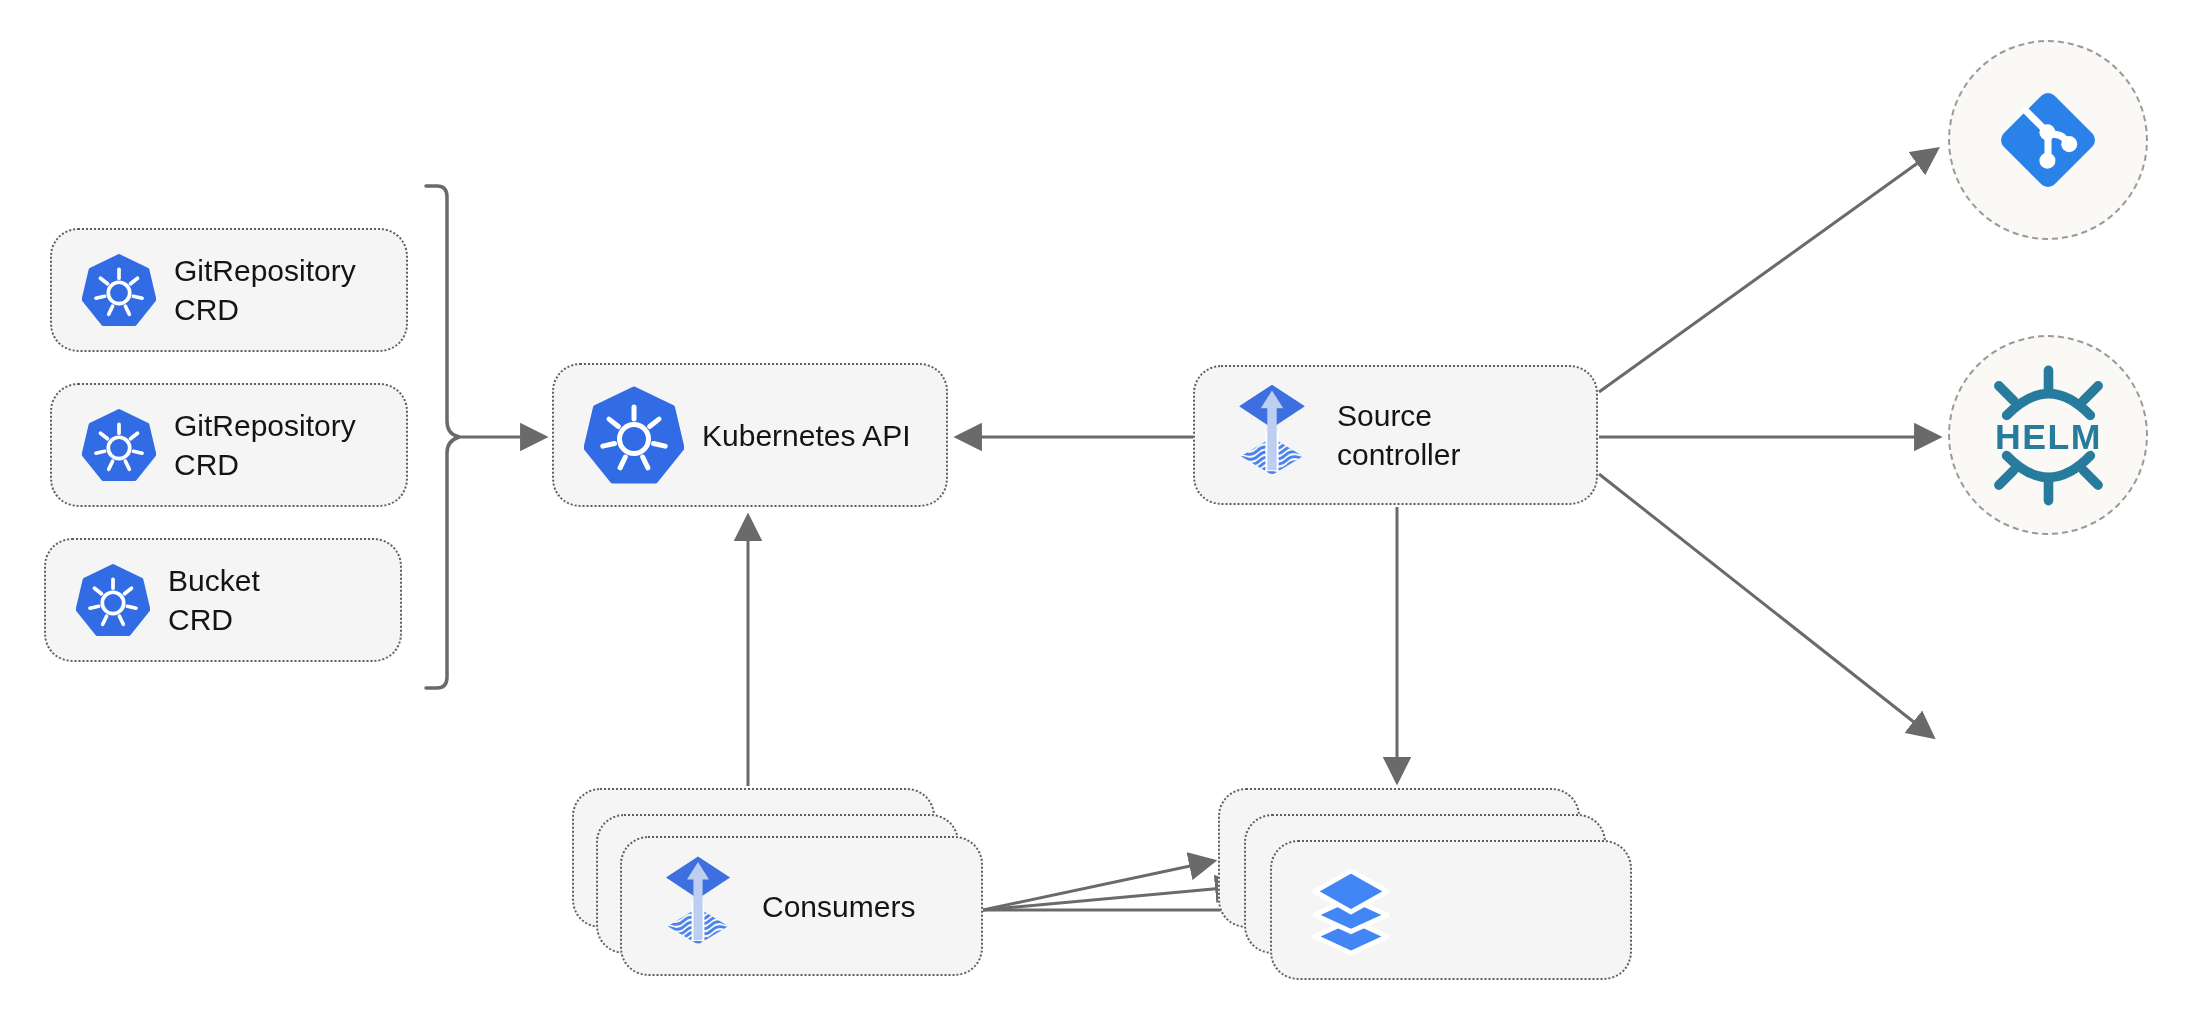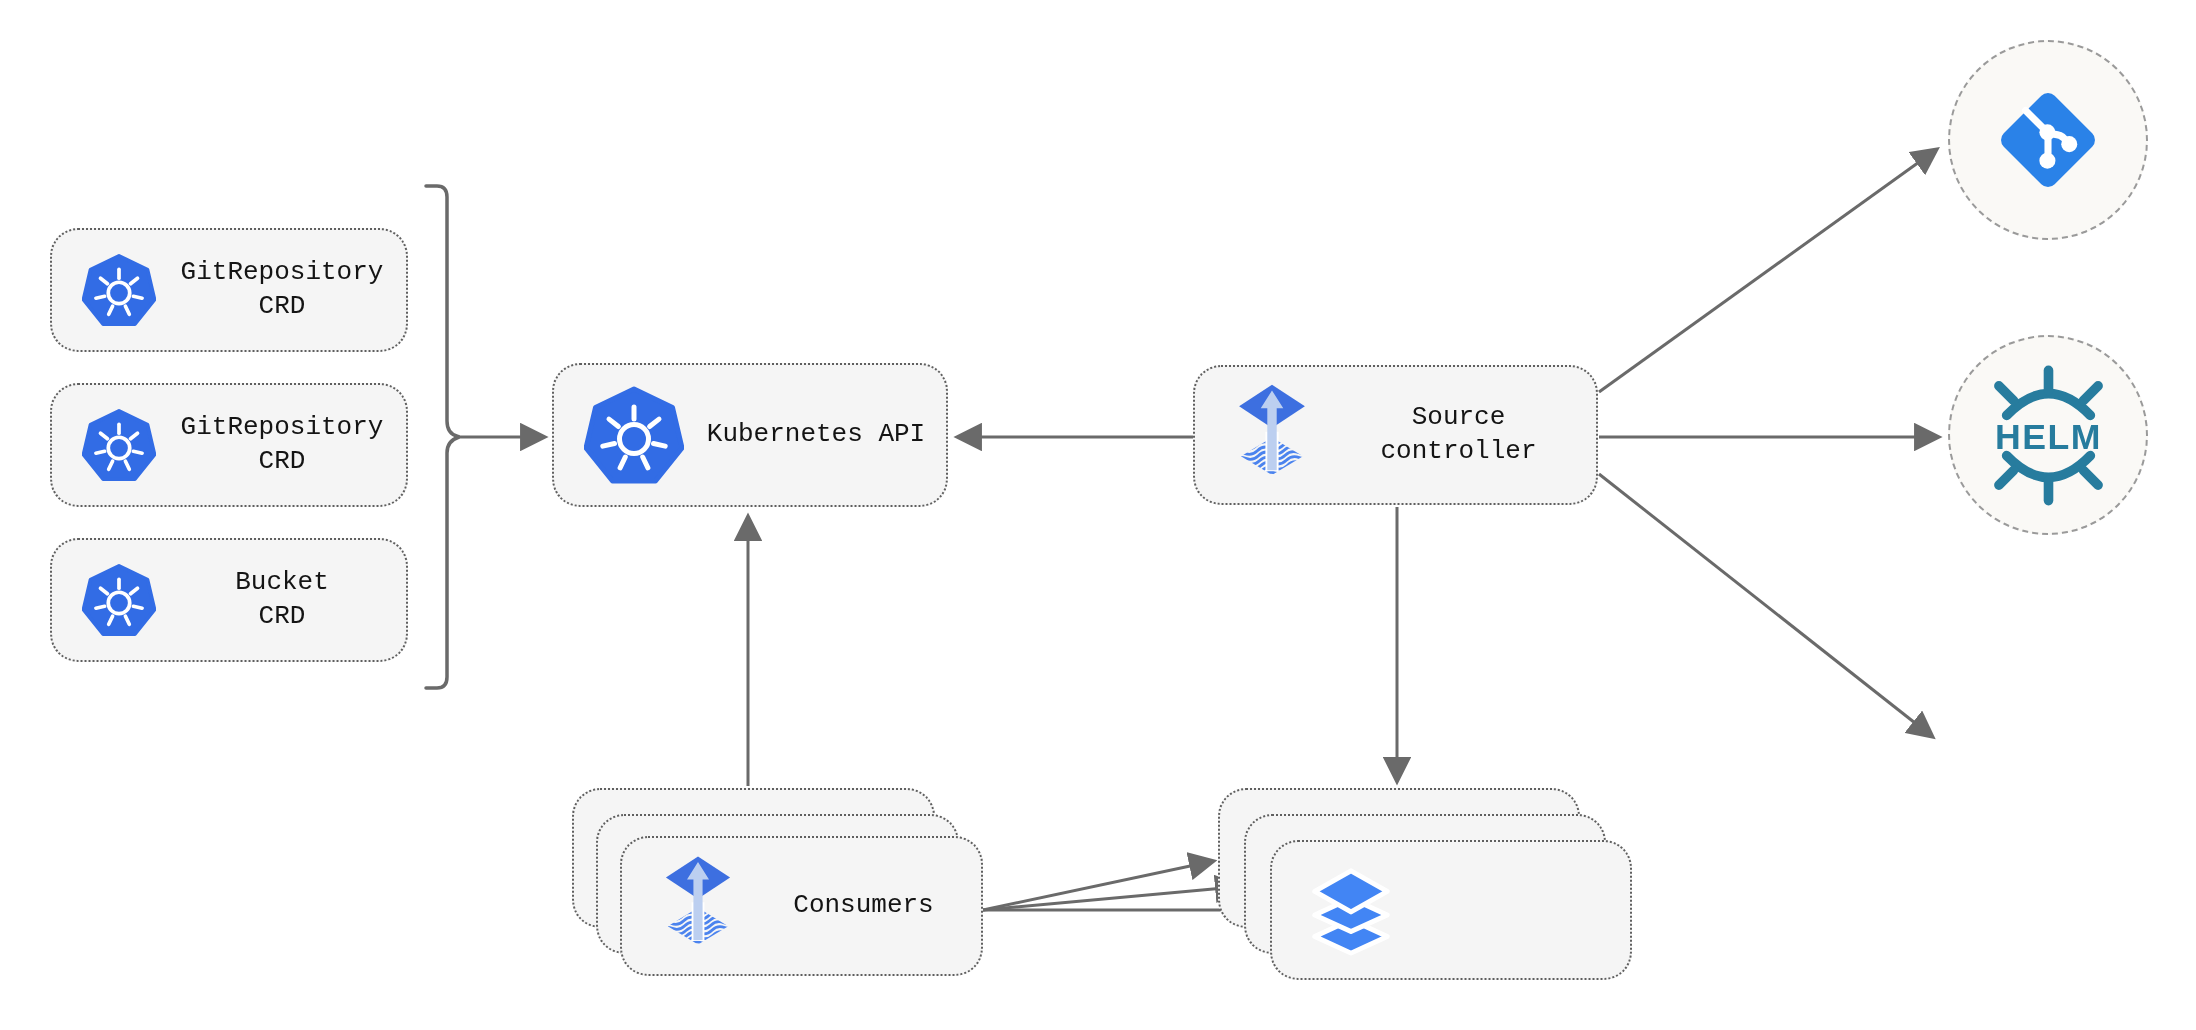--- a/index.html
+++ b/index.html
@@ -14,22 +14,22 @@
     position:absolute;z-index:4;box-sizing:border-box;
     display:flex;align-items:center;gap:18px;padding:0 16px 0 30px;
     background:var(--box_bg,#f5f5f5);
     border:2px dotted var(--box_border,#5f5f5f);
     border-radius:28px;
   }
   .ghost{position:absolute;box-sizing:border-box;background:var(--box_bg,#f5f5f5);
     border:2px dotted var(--box_border,#5f5f5f);border-radius:28px;}
   .g1{z-index:2}.g2{z-index:3}
   .box-label{
-    flex:1;text-align:center;font-size:26px;line-height:1.3;
-    color:var(--text_color,#141414);white-space:pre-line;font-family:Liberation Mono, monospace;
+    flex:1;font-size:30px;line-height:1.3;
+    color:var(--text_color,#141414);white-space:pre-line;
   }
   .circle{
     position:absolute;z-index:4;width:200px;height:200px;box-sizing:border-box;
     border-radius:50%;background:var(--circle_bg,#faf9f6);
     border:2.5px dashed var(--circle_border,#9a9a9a);
     display:flex;align-items:center;justify-content:center;
   }
   .icon{flex:0 0 auto;display:block;}
   svg text{font-family:"Liberation Sans", sans-serif;}
 </style>
@@ -102,21 +102,21 @@
     <div class="box-label">GitRepository
 CRD</div>
   </div>
   <div class="box" style="left:50px;top:383px;width:358px;height:124px">
     <svg class="icon" width="74" height="74">
         <use href="#sym-k8s"></use>
       </svg>
     <div class="box-label">GitRepository
 CRD</div>
   </div>
-  <div class="box" style="left:50px;top:538px;width:358px;height:124px">
+  <div class="box" style="left:44px;top:538px;width:358px;height:124px">
     <svg class="icon" width="74" height="74">
         <use href="#sym-k8s"></use>
       </svg>
     <div class="box-label">Bucket
 CRD</div>
   </div>
 
   <div class="box" style="left:552px;top:363px;width:396px;height:144px">
     <svg class="icon" width="100" height="100">
         <use href="#sym-k8s"></use>

